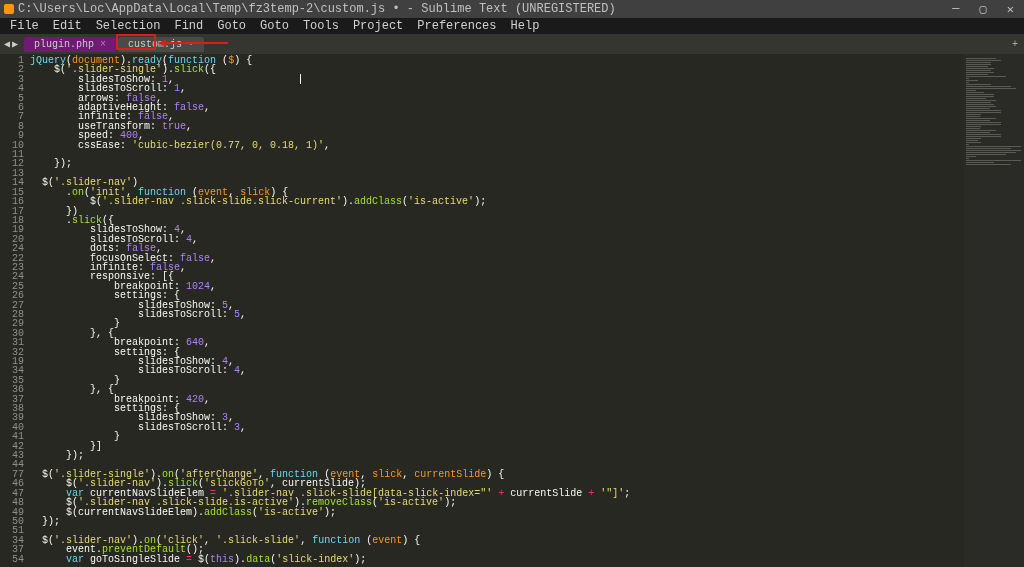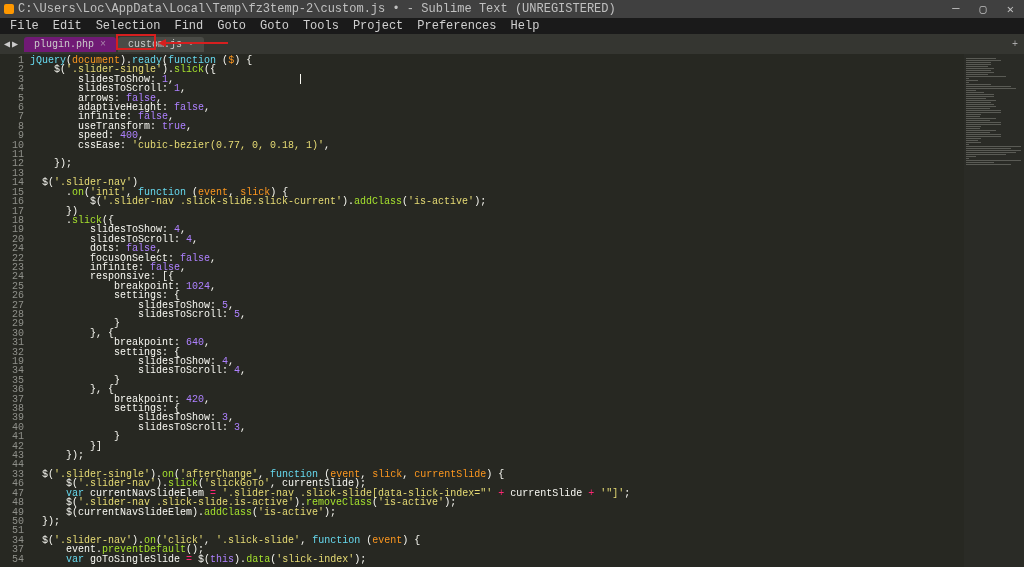--- a/index.html
+++ b/index.html
@@ -123,21 +123,21 @@
       <div>35</div>
       <div>36</div>
       <div>37</div>
       <div>38</div>
       <div>39</div>
       <div>40</div>
       <div>41</div>
       <div>42</div>
       <div>43</div>
       <div>44</div>
-      <div>33</div>
+      <div>77</div>
       <div>46</div>
       <div>47</div>
       <div>48</div>
       <div>49</div>
       <div>50</div>
       <div>51</div>
       <div>34</div>
       <div>37</div>
       <div>54</div>
     </div>

